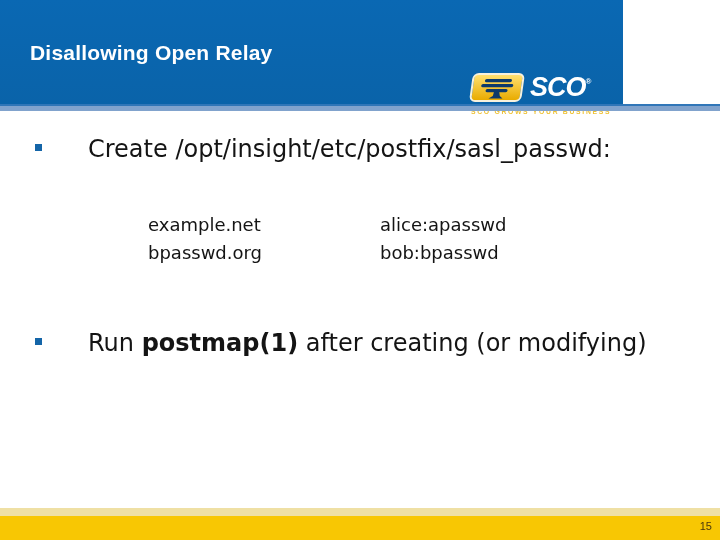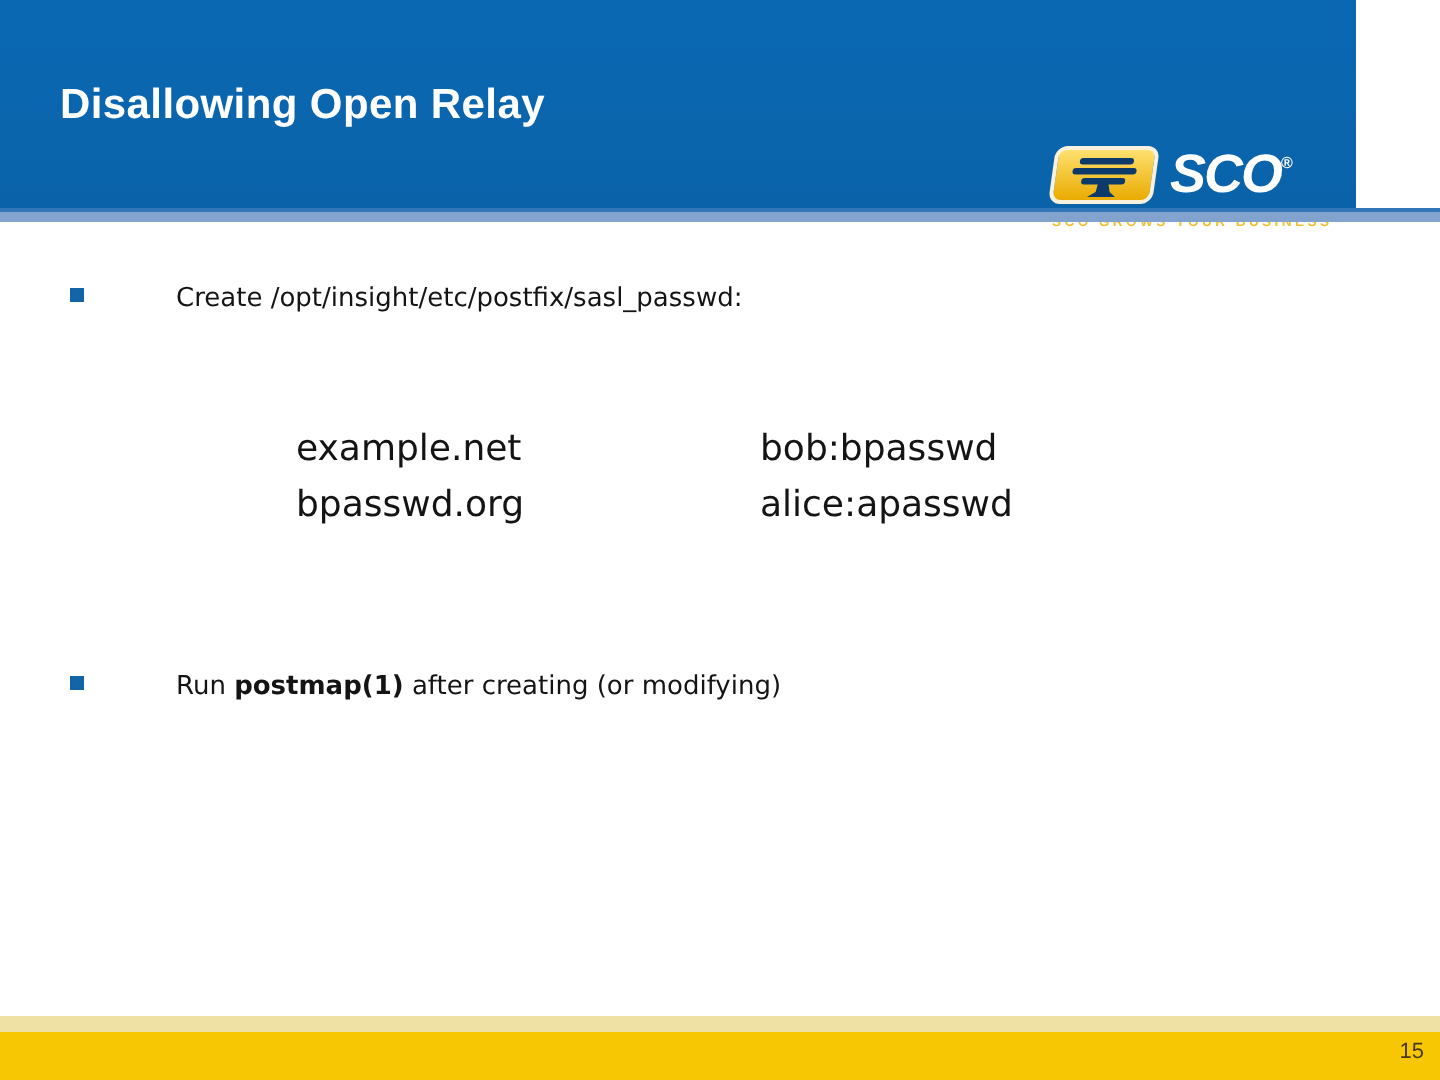--- a/index.html
+++ b/index.html
@@ -7,21 +7,21 @@
     width: 720px; height: 540px;
     position: relative;
     background: #ffffff;
     font-family: "DejaVu Sans", sans-serif;
     overflow: hidden;
   }
 
   
   .header-band {
     position: absolute; top: 0; left: 0;
-    width: 678px; height: 104px;
+    width: 623px; height: 104px;
     background: linear-gradient(180deg, #0a68b3 0%, #0a63a9 100%);
   }
   .header-divider-mid {
     position: absolute; top: 104px; left: 0;
     width: 720px; height: 2px; background: #3076b8;
   }
   .header-divider-light {
     position: absolute; top: 106px; left: 0;
     width: 720px; height: 5px; background: #81a3cd;
   }
@@ -61,21 +61,21 @@
   
   .bullet-row { position: absolute; left: 35px; display: flex; }
   .bullet-row-1 { top: 134px; }
   .bullet-row-2 { top: 328px; }
   .bullet-square {
     width: 7px; height: 7px; background: #1465a8;
     margin-top: 10px; flex: none;
   }
   .bullet-text {
     margin-left: 46px;
-    font-size: 13px; color: #141414; line-height: 31px;
+    font-size: 24px; color: #141414; line-height: 31px;
   }
   .bullet-row-2 .bullet-text { width: 592px; }
   .bullet-text b { font-weight: bold; }
 
   
   .code-block {
     position: absolute; left: 148px; top: 211px;
     display: flex;
     font-size: 18px; color: #141414; line-height: 28px; gap: 12px;
   }
@@ -126,22 +126,22 @@
   <span class="bullet-square"></span>
   <span class="bullet-text">Create /opt/insight/etc/postfix/sasl_passwd:</span>
 </div>
 
 <div class="code-block">
   <div class="code-col-domains">
     <div>example.net</div>
     <div>bpasswd.org</div>
   </div>
   <div class="code-col-credentials">
+    <div>alice:apasswd</div>
     <div>bob:bpasswd</div>
-    <div>alice:apasswd</div>
   </div>
 </div>
 
 <div class="bullet-row bullet-row-2">
   <span class="bullet-square"></span>
   <span class="bullet-text">
     <span>Run </span><b>postmap(1)</b><span> after creating (or modifying)</span>
   </span>
 </div>
 

